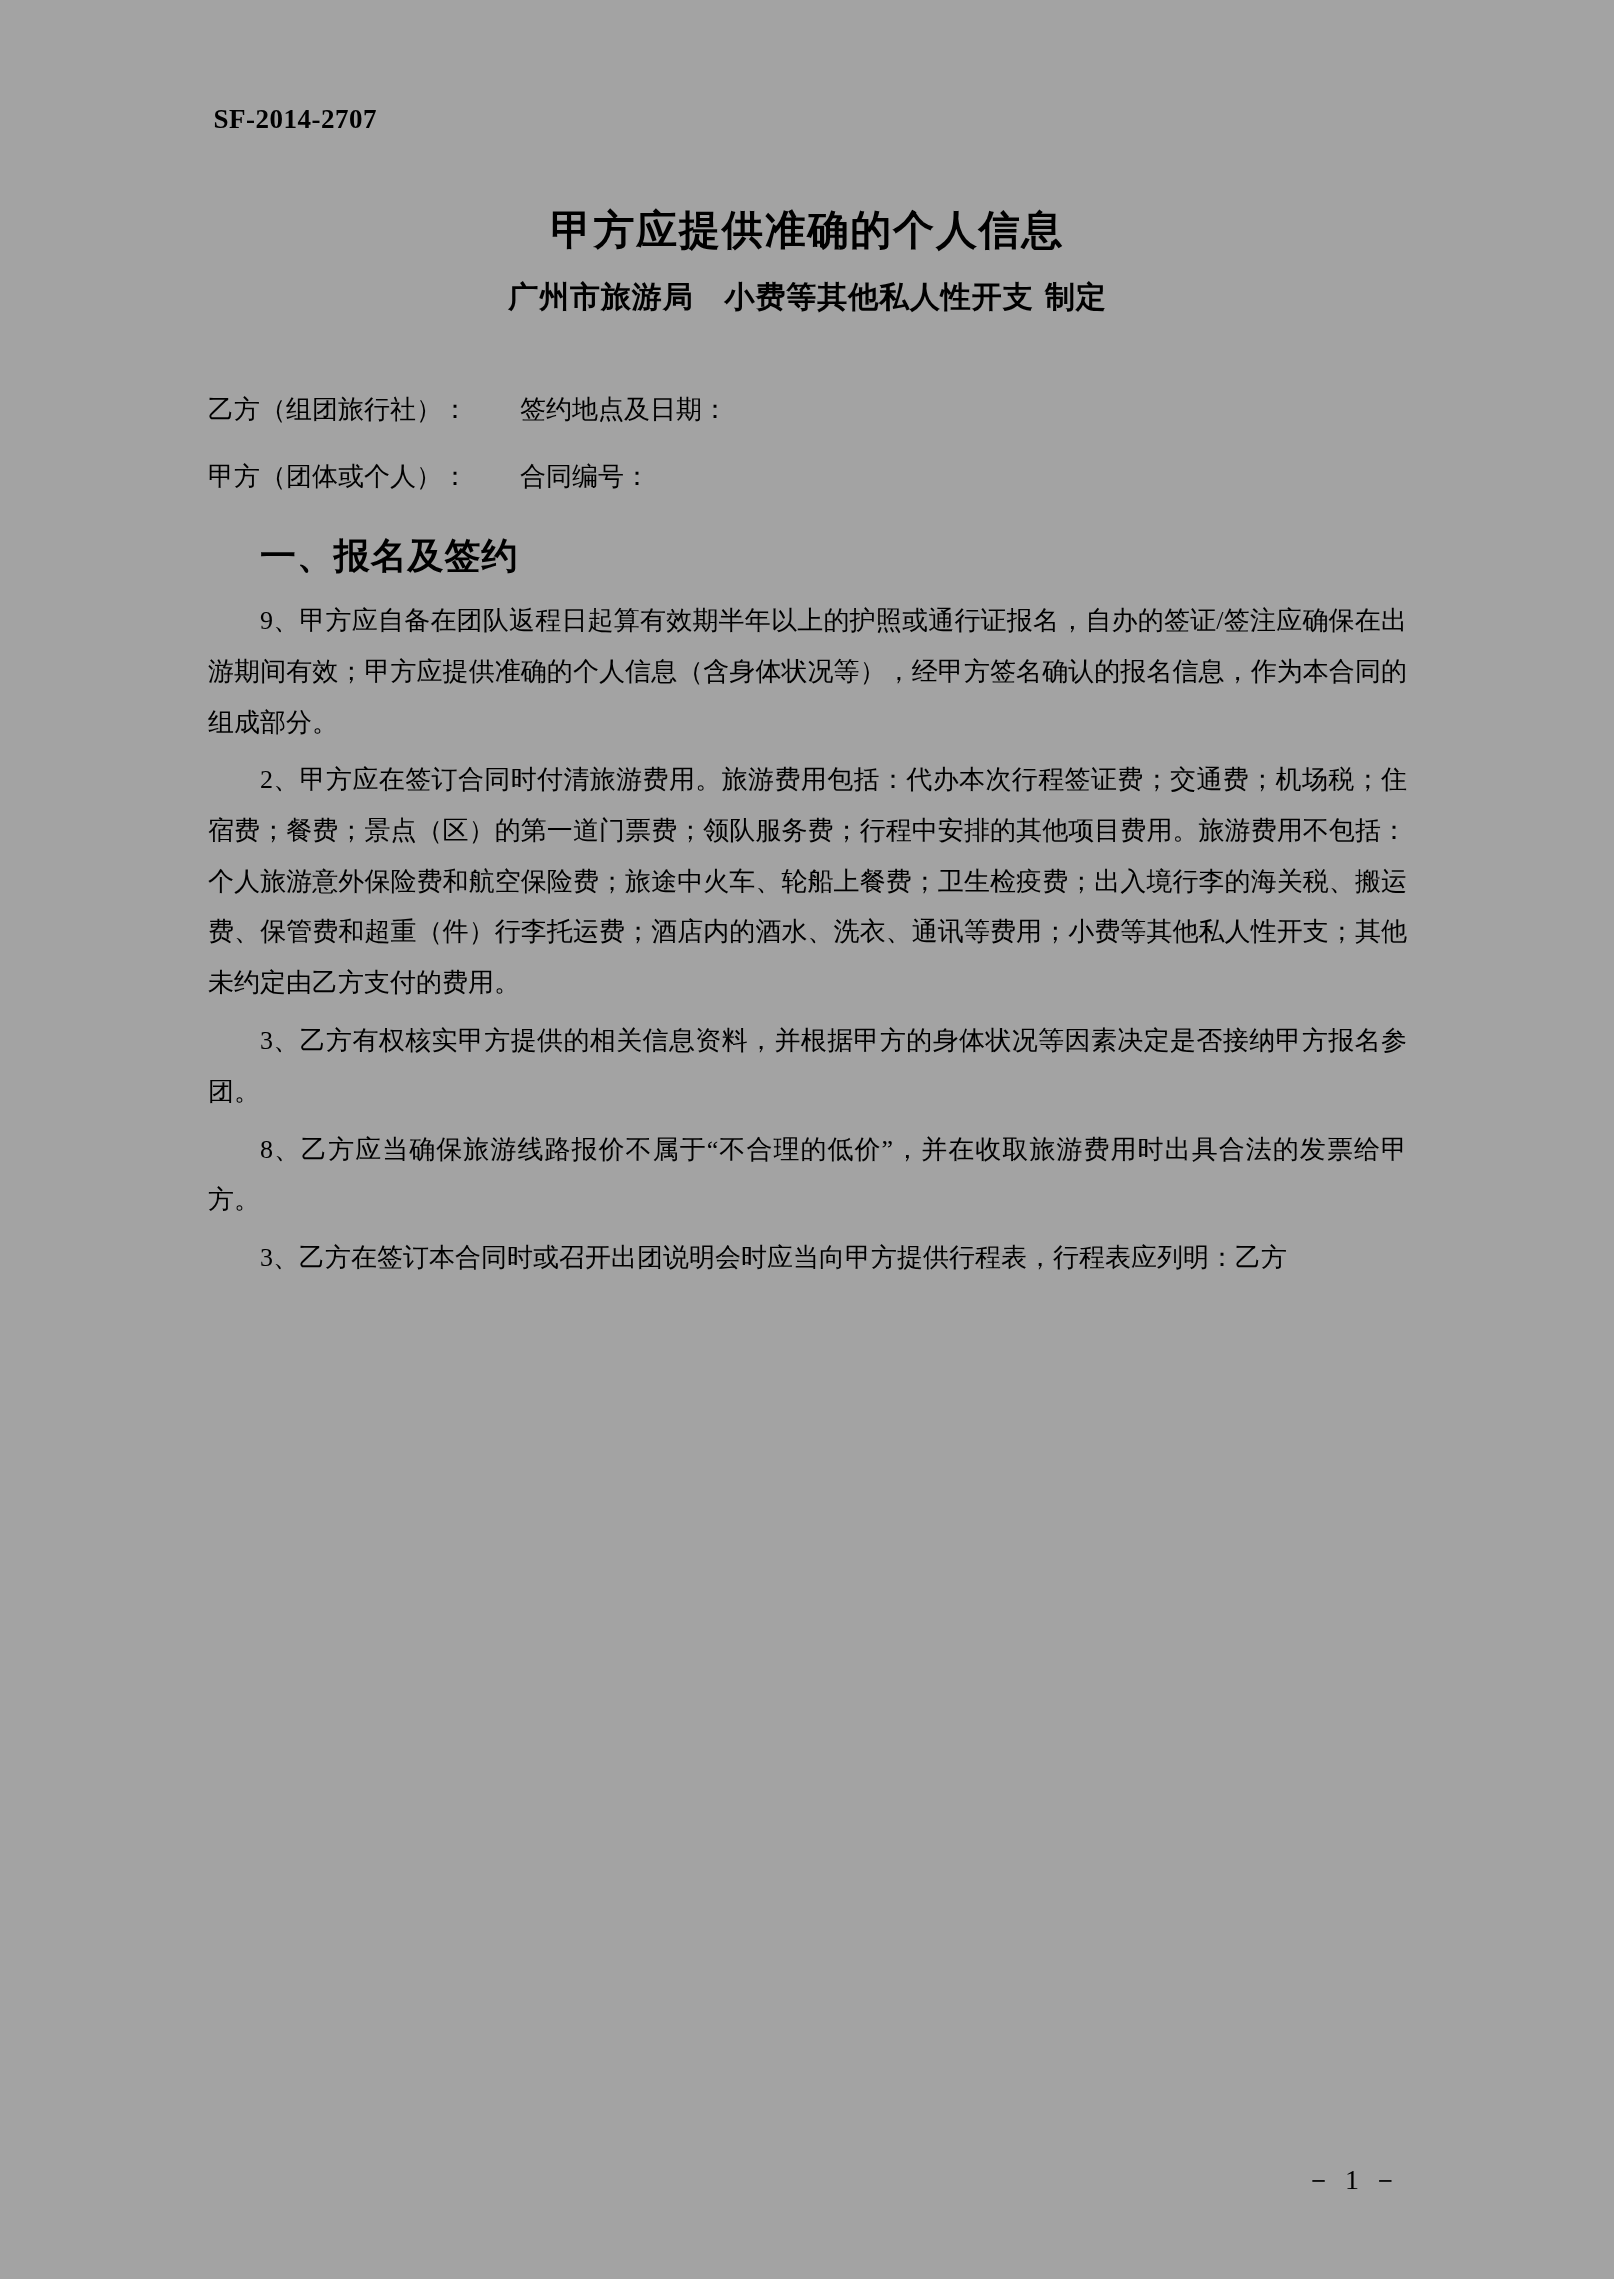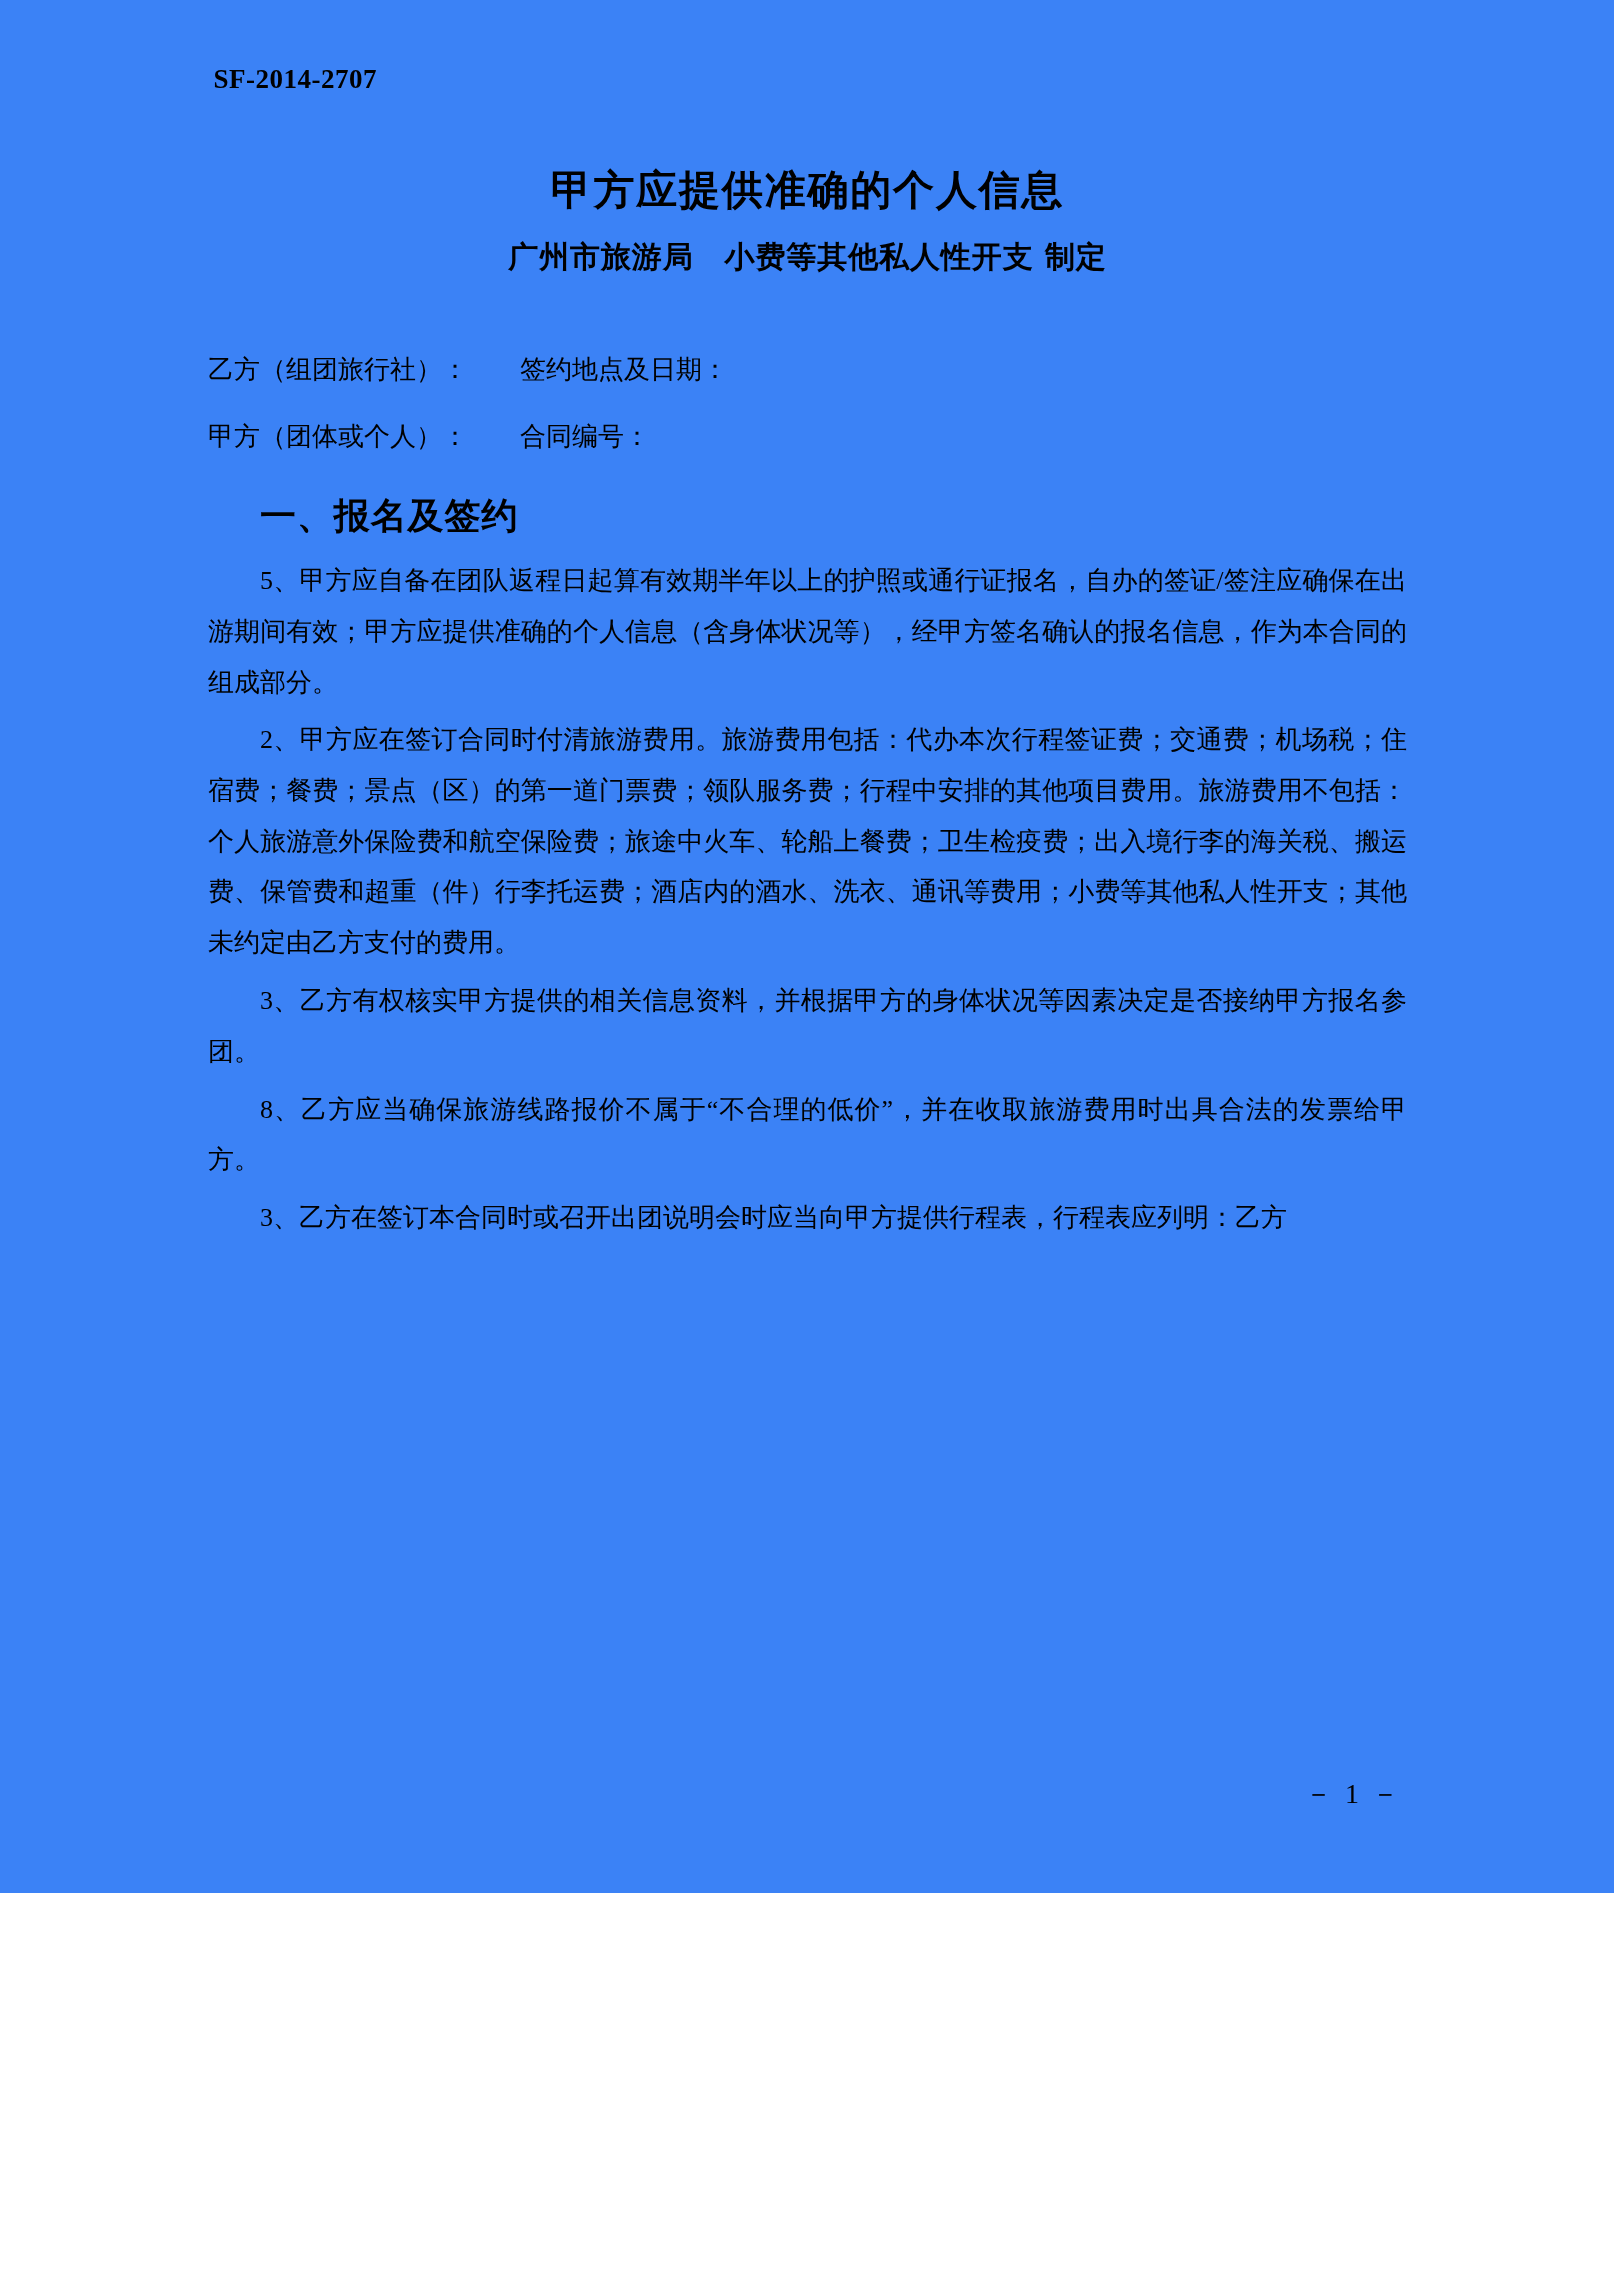--- a/index.html
+++ b/index.html
@@ -3,24 +3,24 @@
 <meta charset="utf-8">
 <style>
   html, body {
     margin: 0;
     padding: 0;
     background: #ffffff;
   }
   .page {
     position: relative;
     width: 1615px;
-    height: 1893px;
-    background: #3b82f6;
+    height: 2279px;
+    background: #a3a3a3;
     box-sizing: border-box;
-    padding: 64px 208px 0 208px;
+    padding: 104px 208px 0 208px;
     font-family: "Liberation Serif", "DejaVu Serif", serif;
     color: #000000;
   }
   .doc-code {
     font-family: "Liberation Serif", "DejaVu Serif", serif;
     font-weight: bold;
     font-size: 27px;
     letter-spacing: 0.5px;
     margin: 0 0 0 5.4px;
   }
@@ -108,21 +108,21 @@
     </div>
     <div class="party-row">
       <div class="party-left">甲方（团体或个人）：</div>
       <div class="party-right">合同编号：</div>
     </div>
   </div>
 
 
   <div class="section-heading">一、报名及签约</div>
 
-  <p class="para">5、甲方应自备在团队返程日起算有效期半年以上的护照或通行证报名，自办的签证/签注应确保在出游期间有效；甲方应提供准确的个人信息（含身体状况等），经甲方签名确认的报名信息，作为本合同的组成部分。</p>
+  <p class="para">9、甲方应自备在团队返程日起算有效期半年以上的护照或通行证报名，自办的签证/签注应确保在出游期间有效；甲方应提供准确的个人信息（含身体状况等），经甲方签名确认的报名信息，作为本合同的组成部分。</p>
   <p class="para">2、甲方应在签订合同时付清旅游费用。旅游费用包括：代办本次行程签证费；交通费；机场税；住宿费；餐费；景点（区）的第一道门票费；领队服务费；行程中安排的其他项目费用。旅游费用不包括：个人旅游意外保险费和航空保险费；旅途中火车、轮船上餐费；卫生检疫费；出入境行李的海关税、搬运费、保管费和超重（件）行李托运费；酒店内的酒水、洗衣、通讯等费用；小费等其他私人性开支；其他未约定由乙方支付的费用。</p>
   <p class="para">3、乙方有权核实甲方提供的相关信息资料，并根据甲方的身体状况等因素决定是否接纳甲方报名参团。</p>
   <p class="para">8、乙方应当确保旅游线路报价不属于“不合理的低价”，并在收取旅游费用时出具合法的发票给甲方。</p>
   <p class="para">3、乙方在签订本合同时或召开出团说明会时应当向甲方提供行程表，行程表应列明：乙方</p>
 
   <div class="page-number">－ 1 －</div>
 
 </div>
 
 

